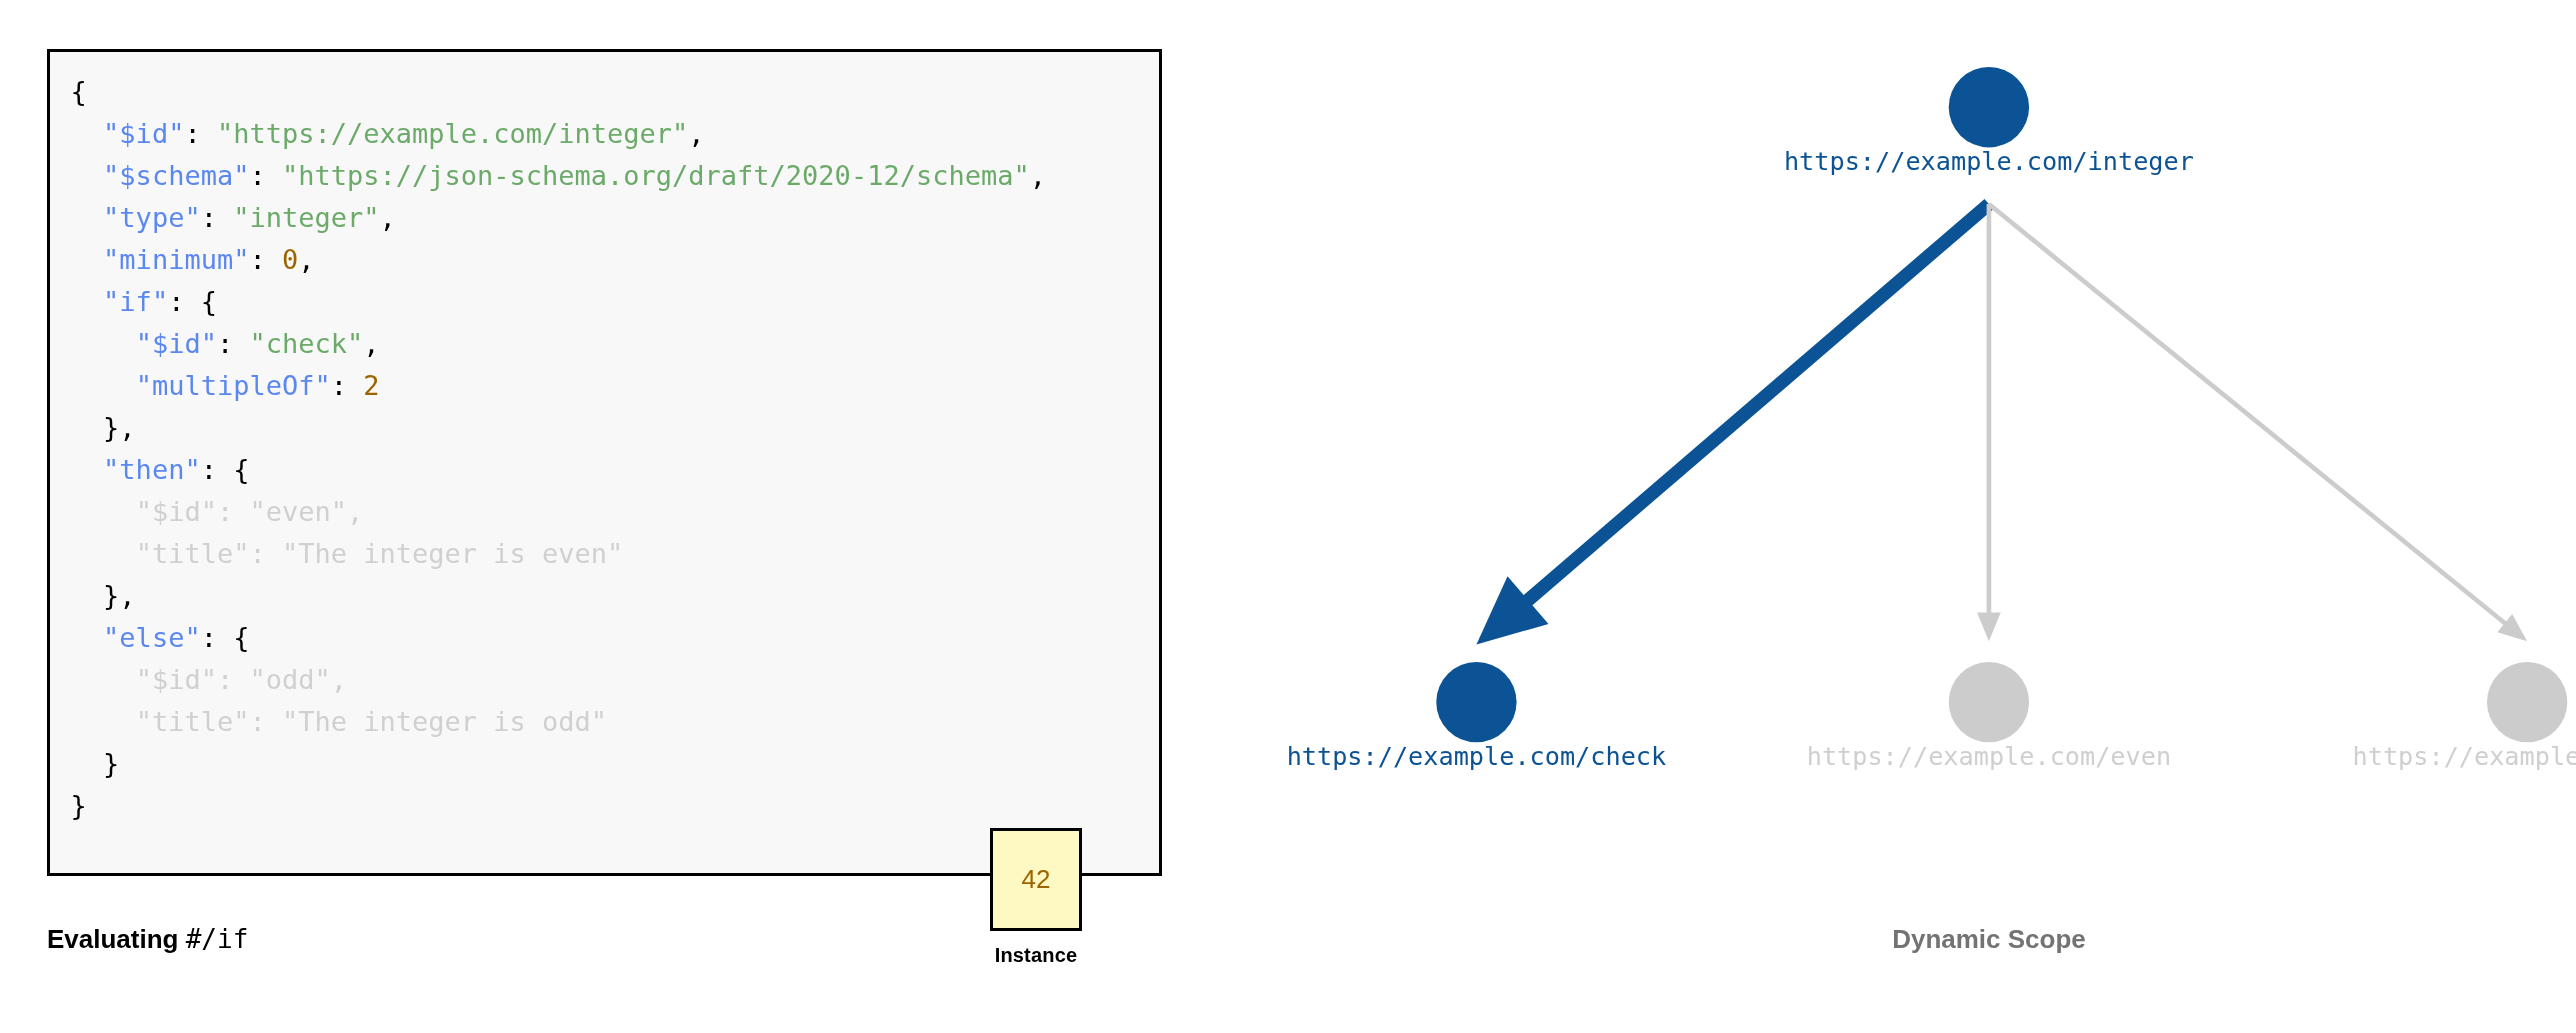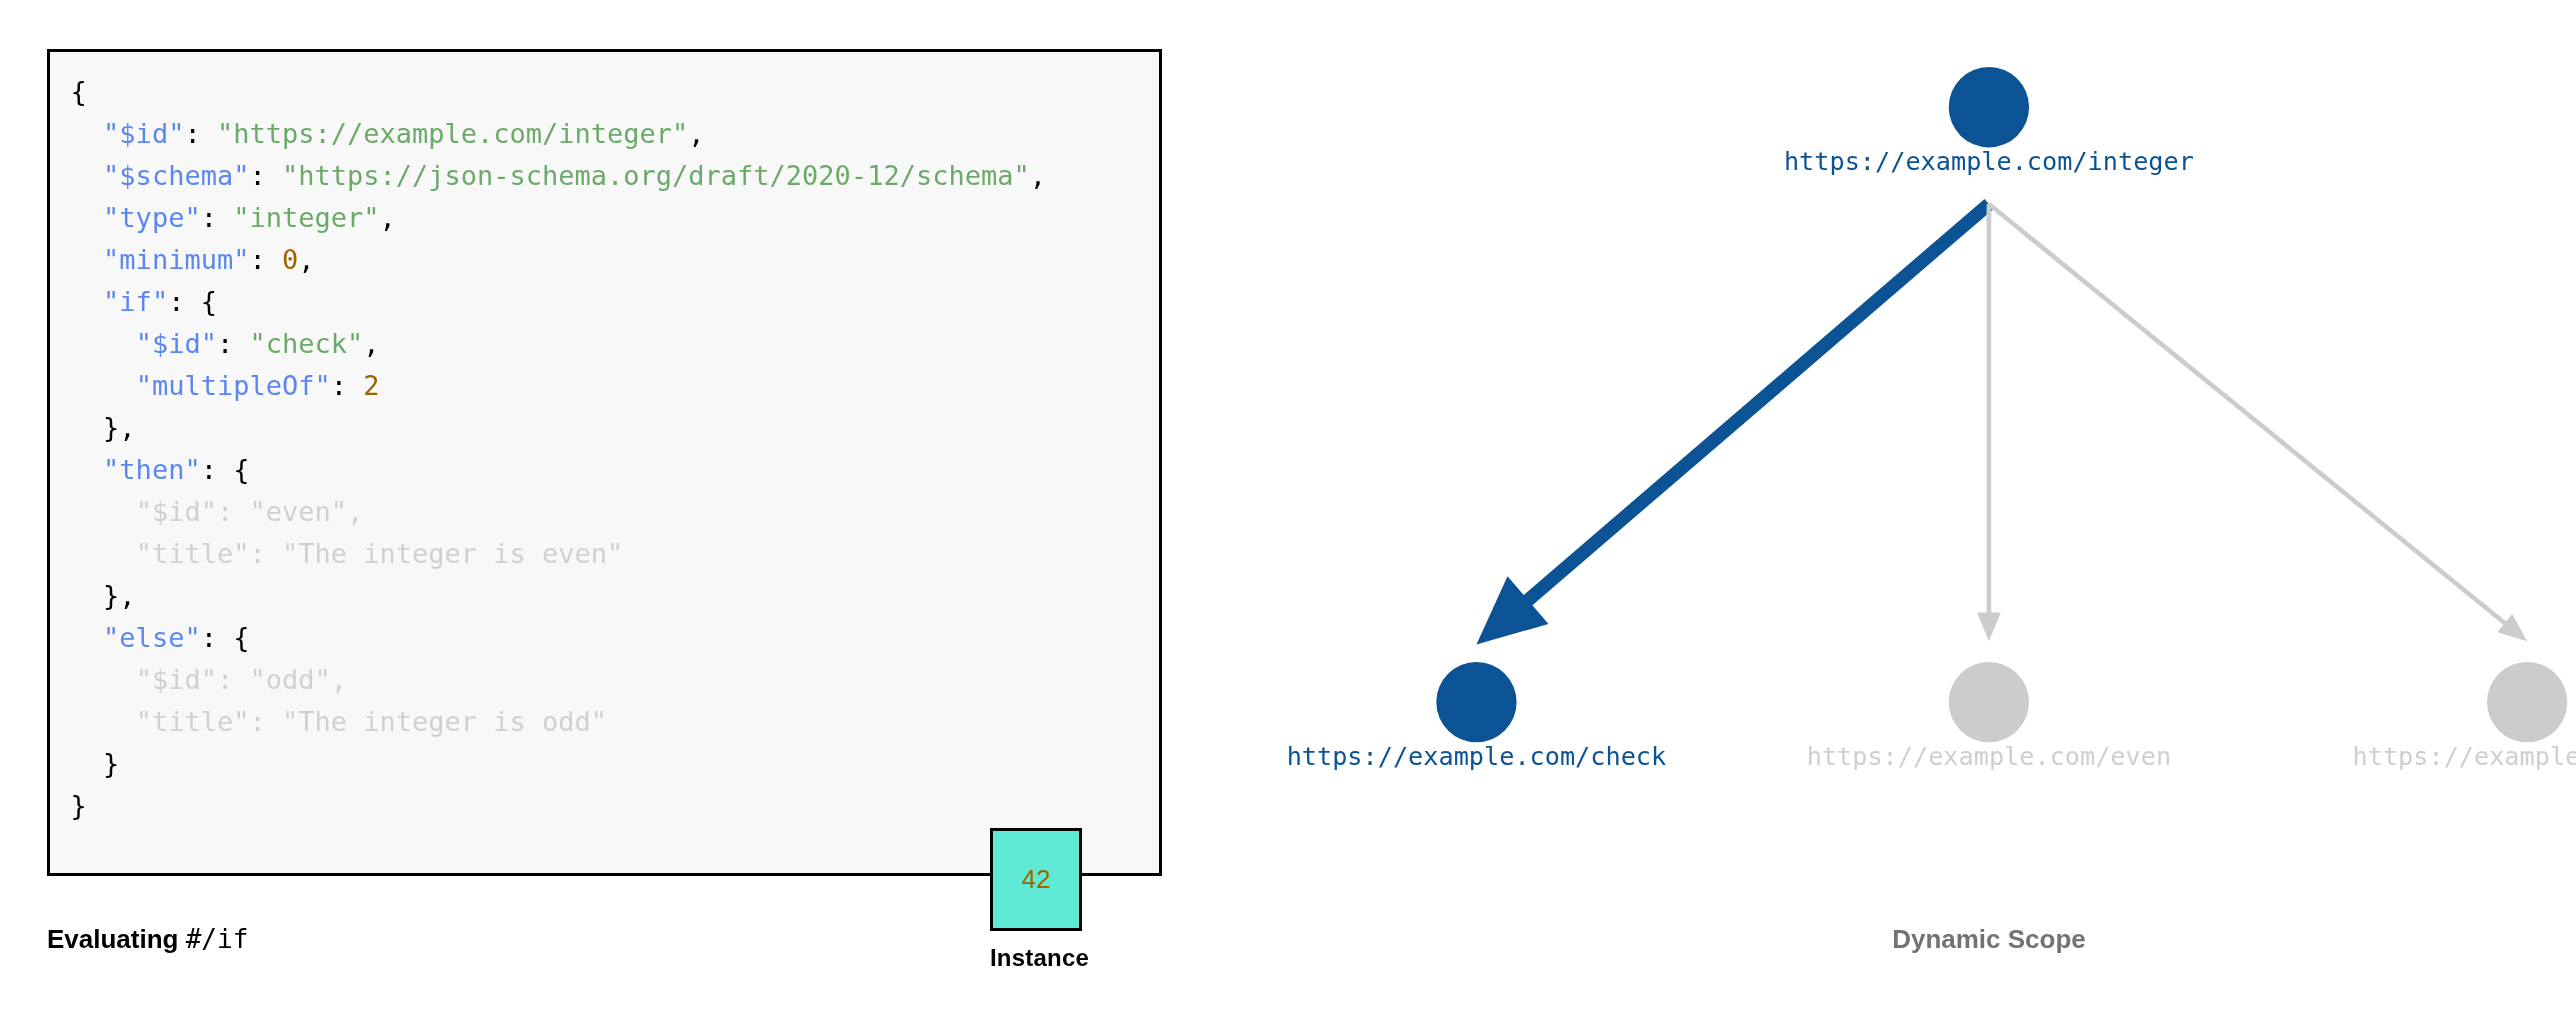--- a/index.html
+++ b/index.html
@@ -50,35 +50,35 @@
   #instance-group {
     position: absolute;
     left: 990px;
     top: 828px;
     width: 92px;
     text-align: center;
   }
   #instance-box {
     width: 92px;
     height: 103px;
-    background: #5eead4;
+    background: #fef9c3;
     border: 3.1px solid #000000;
     box-sizing: border-box;
     display: flex;
     align-items: center;
     justify-content: center;
   }
   #instance-value {
     font-family: "Liberation Sans", sans-serif;
     font-size: 26px;
     color: #9c6500;
   }
   #instance-caption {
     margin-top: 13.4px;
-    font-size: 24px;
+    font-size: 20px;
     font-weight: bold;
     color: #000000;
     letter-spacing: 0.2px;
   }
 
   
   #schema-caption {
     position: absolute;
     left: 47px;
     top: 924px;

